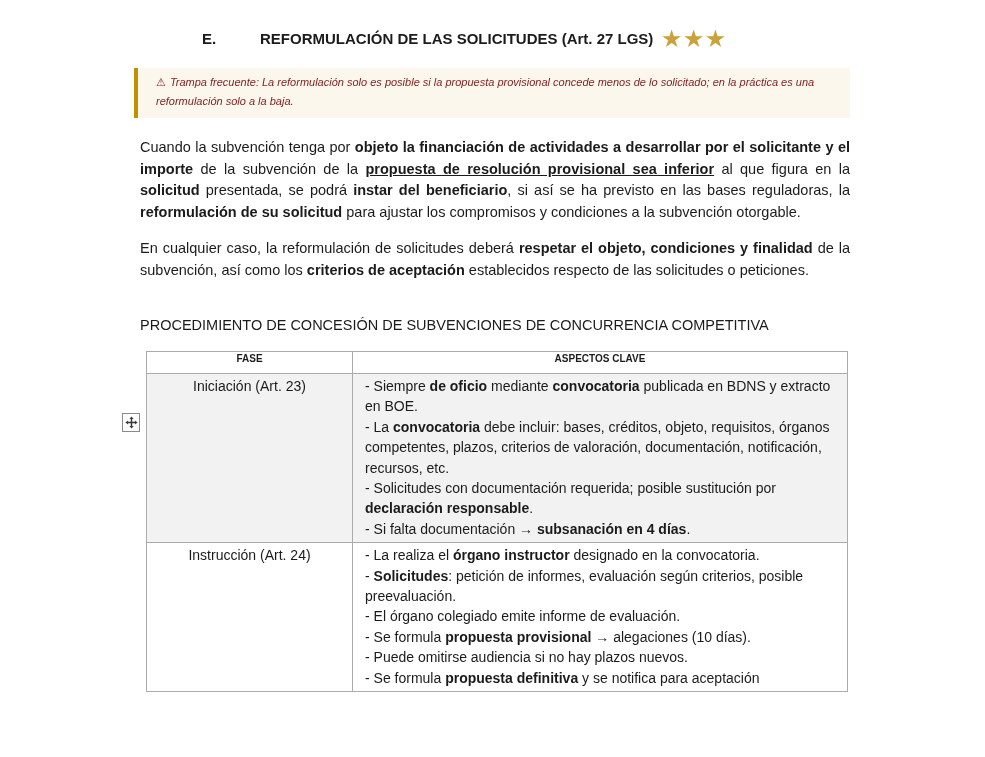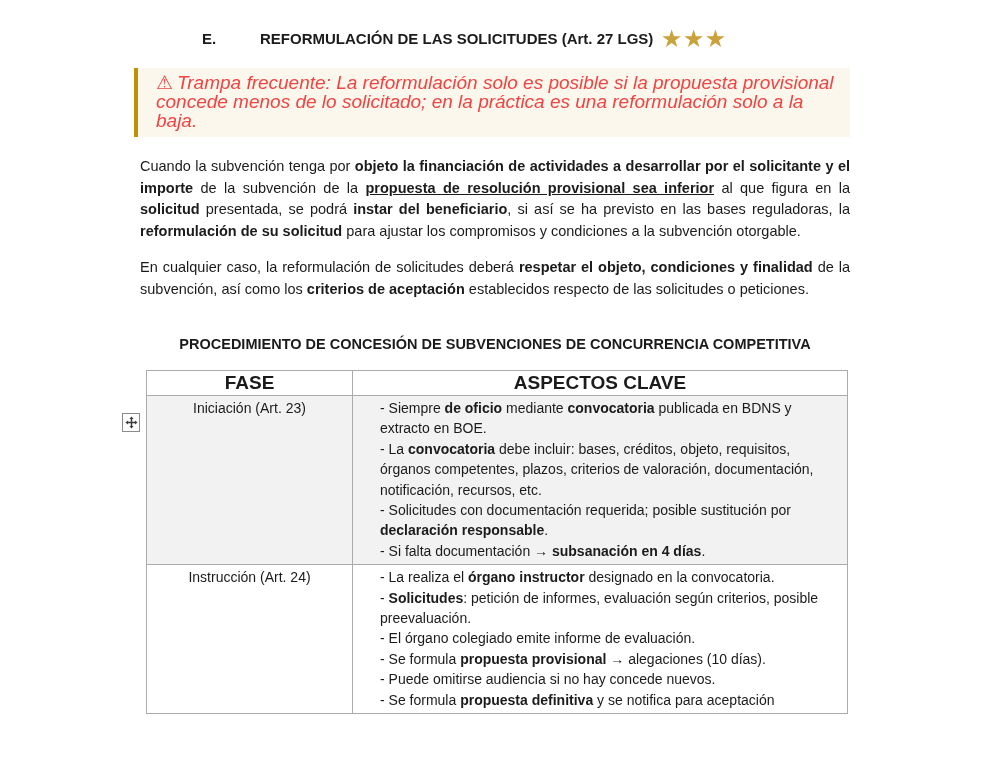--- a/index.html
+++ b/index.html
@@ -28,67 +28,66 @@
   .heading .h-title { white-space:nowrap; }
   .stars { margin-left:9px; font-size:21px; line-height:20px; letter-spacing:3px; }
   .stars .star { display:inline-block; }
 
   .warning {
     margin-top:19px; margin-left:-6px;
     width:716px;
     border-left:4px solid #BF9000;
     background:#FCF7EC;
     padding:5px 14px 7px 18px;
-    font-style:italic; color:#ef4444;
-    font-size:19px; line-height:19px;
+    font-style:italic; color:#7f1d1d;
+    font-size:11px; line-height:19px;
   }
   .warning .w-icon { font-style:normal; margin-right:4px; }
 
   .paras { margin-top:19px; }
   .paras p {
     font-size:14.5px; line-height:21.5px;
     text-align:justify;
     margin-bottom:15px;
   }
   .b { font-weight:bold; }
   .u { text-decoration:underline; }
 
   .table-title {
     margin-top:36px;
-    text-align:center;
-    font-weight:bold; font-size:14.5px; line-height:17px;
+    font-weight:normal; font-size:14.5px; line-height:17px;
   }
 
   .doc-table {
     margin-top:17px; margin-left:6px;
     width:701px;
     border-collapse:collapse;
     table-layout:fixed;
   }
   .doc-table th, .doc-table td {
     border:1px solid #ABABAB;
     vertical-align:top;
   }
   .doc-table th {
-    font-size:19px; font-weight:bold;
+    font-size:10px; font-weight:bold;
     height:22px; text-align:center;
     padding:1px 4px;
     background:#ffffff;
   }
   .doc-table col.c-fase { width:206px; }
   .doc-table col.c-asp  { width:495px; }
   .doc-table tr.shaded td { background:#F2F2F2; }
   .doc-table td.fase {
     font-weight:normal; text-align:center;
     font-size:14px; line-height:20.4px;
     padding:2px 6px;
   }
   .doc-table td.aspectos {
     font-size:14px; line-height:20.4px;
-    padding:2px 10px 3px 27px;
+    padding:2px 10px 3px 12px;
   }
   .doc-table td.aspectos .line { min-height:20.4px; }
 
   .table-handle {
     position:absolute; left:122px; top:413px;
     width:18px; height:19px;
     border:1px solid #8a8a8a;
     background:#fdfdfd;
     display:flex; align-items:center; justify-content:center;
     cursor:move;
@@ -147,21 +146,21 @@
               <div class="line"><span>- Si falta documentación → </span><span class="b">subsanación en 4 días</span><span>.</span></div>
             </td>
           </tr>
           <tr>
             <td class="fase">Instrucción (Art. 24)</td>
             <td class="aspectos">
               <div class="line"><span>- La realiza el </span><span class="b">órgano instructor</span><span> designado en la convocatoria.</span></div>
               <div class="line"><span>- </span><span class="b">Solicitudes</span><span>: petición de informes, evaluación según criterios, posible preevaluación.</span></div>
               <div class="line"><span>- El órgano colegiado emite informe de evaluación.</span></div>
               <div class="line"><span>- Se formula </span><span class="b">propuesta provisional</span><span> → alegaciones (10 días).</span></div>
-              <div class="line"><span>- Puede omitirse audiencia si no hay concede nuevos.</span></div>
+              <div class="line"><span>- Puede omitirse audiencia si no hay plazos nuevos.</span></div>
               <div class="line"><span>- Se formula </span><span class="b">propuesta definitiva</span><span> y se notifica para aceptación</span></div>
             </td>
           </tr>
         </tbody>
     </table>
 
   </div>
 </div>
 
 </body></html>

